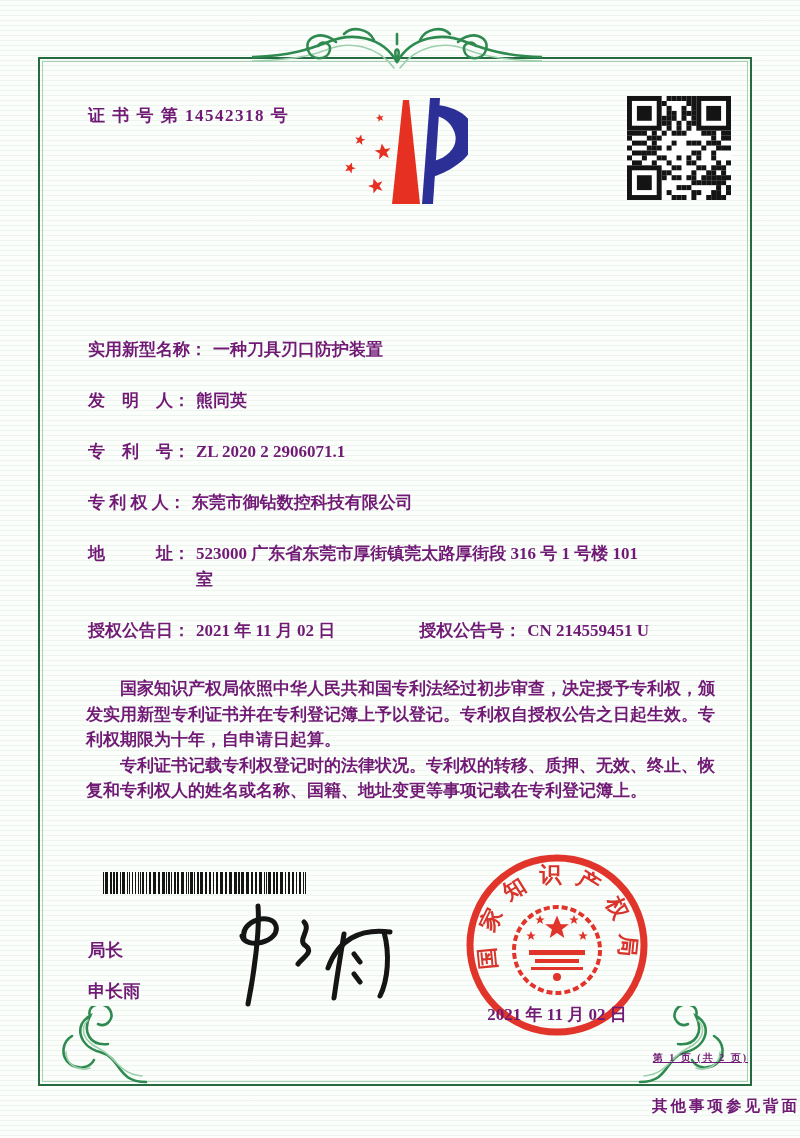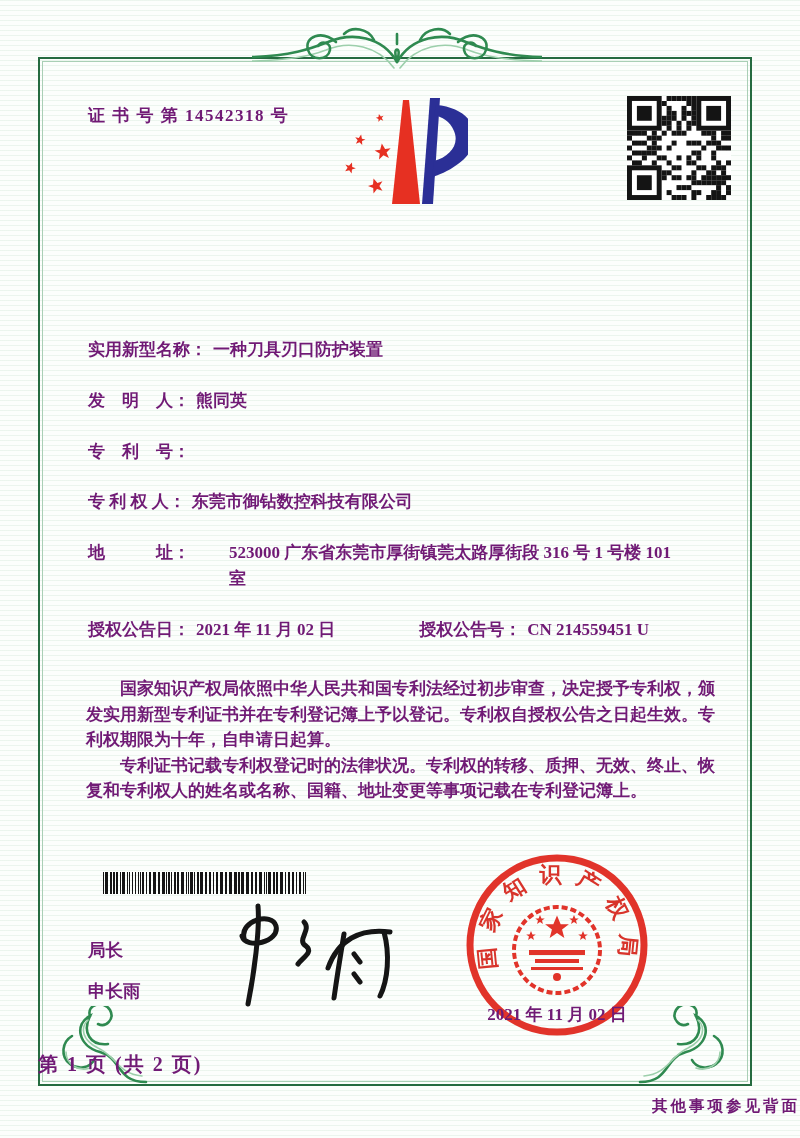--- a/index.html
+++ b/index.html
@@ -18,34 +18,34 @@
   .cert-no{position:absolute;left:88px;top:104px;font-size:17px;font-weight:600;letter-spacing:1.5px;}
   .logo{position:absolute;left:336px;top:92px;}
   .qr{position:absolute;left:627px;top:96px;background:#fff;}
   .cert-title{position:absolute;left:38px;top:233px;width:710px;text-align:center;
     font-size:40px;font-weight:700;letter-spacing:9px;}
   .fields{position:absolute;left:88px;top:337px;width:628px;font-size:17px;font-weight:600;}
   .field-row{display:flex;line-height:25px;margin-bottom:25px;}
   .field-label{white-space:pre;margin-right:6px;flex:none;}
   .field-value{line-height:26px;}
   .addr .field-value div{line-height:26px;}
-  .addr{gap:33px;}
+  .addr{}
   .grant-row{display:flex;line-height:25px;}
   .grant-col2{margin-left:84px;display:flex;}
   .paragraphs{position:absolute;left:86px;top:676px;width:634px;}
   .paragraphs p{margin:0;font-size:17px;line-height:25.5px;text-indent:2em;font-weight:700;}
   .barcode{position:absolute;left:103px;top:872px;}
   .sig-block{position:absolute;left:88px;top:930px;font-size:17.5px;font-weight:600;}
   .sig-block div{line-height:41px;}
   .sig-svg{position:absolute;left:192px;top:896px;}
   .seal{position:absolute;left:458px;top:846px;opacity:.93;}
   .seal-date{position:absolute;left:458px;top:1003px;width:198px;text-align:center;
     font-size:17px;font-weight:700;z-index:3;}
-  .footer-page{position:absolute;left:38px;top:1051px;width:710px;text-align:left;
-    font-size:20px;font-weight:600;letter-spacing:2px;}
+  .footer-page{position:absolute;left:38px;top:1051px;width:710px;text-align:right;
+    font-size:10px;font-weight:600;letter-spacing:2px;text-decoration:underline;}
   .back-note{position:absolute;left:0;top:1096px;width:800px;text-align:right;
     font-size:15.5px;font-weight:700;letter-spacing:3px;}
   .orn-stroke{fill:none;stroke:#2f8a50;stroke-width:2.6;stroke-linecap:round;}
   .orn-stroke-lt{fill:none;stroke:#9ccfab;stroke-width:1.6;stroke-linecap:round;}
 </style>
 </head>
 <body>
 
 <div class="page">
 
@@ -265,20 +265,21 @@
     <div class="field-row">
       <span class="field-label">实用新型名称：</span>
       <span class="field-value">一种刀具刃口防护装置</span>
     </div>
     <div class="field-row">
       <span class="field-label">发　明　人：</span>
       <span class="field-value">熊同英</span>
     </div>
     <div class="field-row">
       <span class="field-label">专　利　号：</span>
+      <span class="field-value">ZL 2020 2 2906071.1</span>
     </div>
     <div class="field-row">
       <span class="field-label">专 利 权 人：</span>
       <span class="field-value">东莞市御钻数控科技有限公司</span>
     </div>
     <div class="field-row addr">
       <span class="field-label">地　　　址：</span>
       <span class="field-value">
         <div>523000 广东省东莞市厚街镇莞太路厚街段 316 号 1 号楼 101</div>
         <div>室</div>

